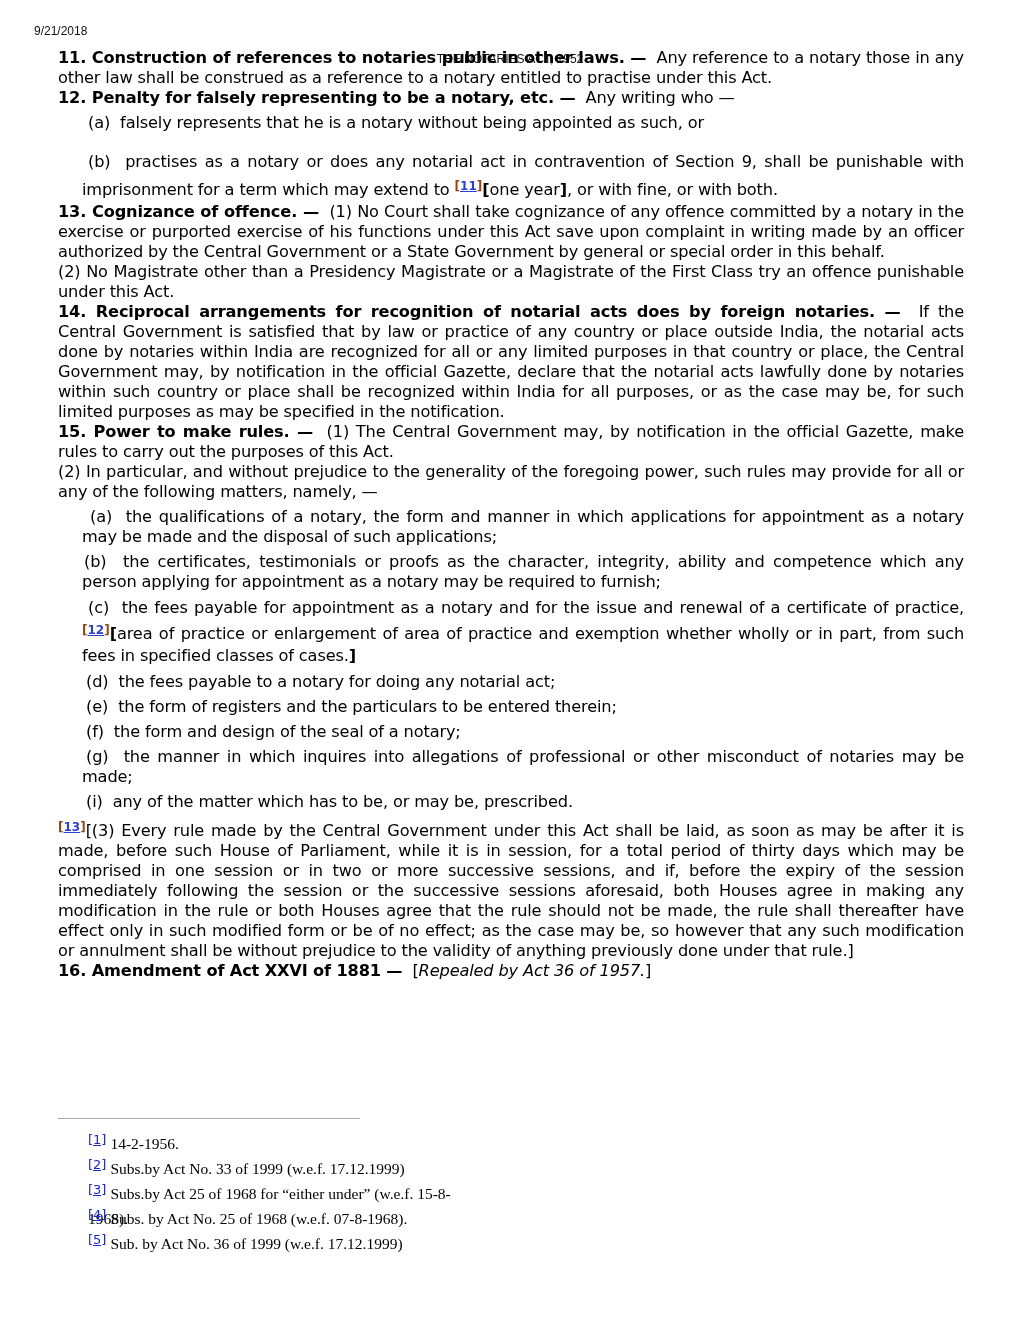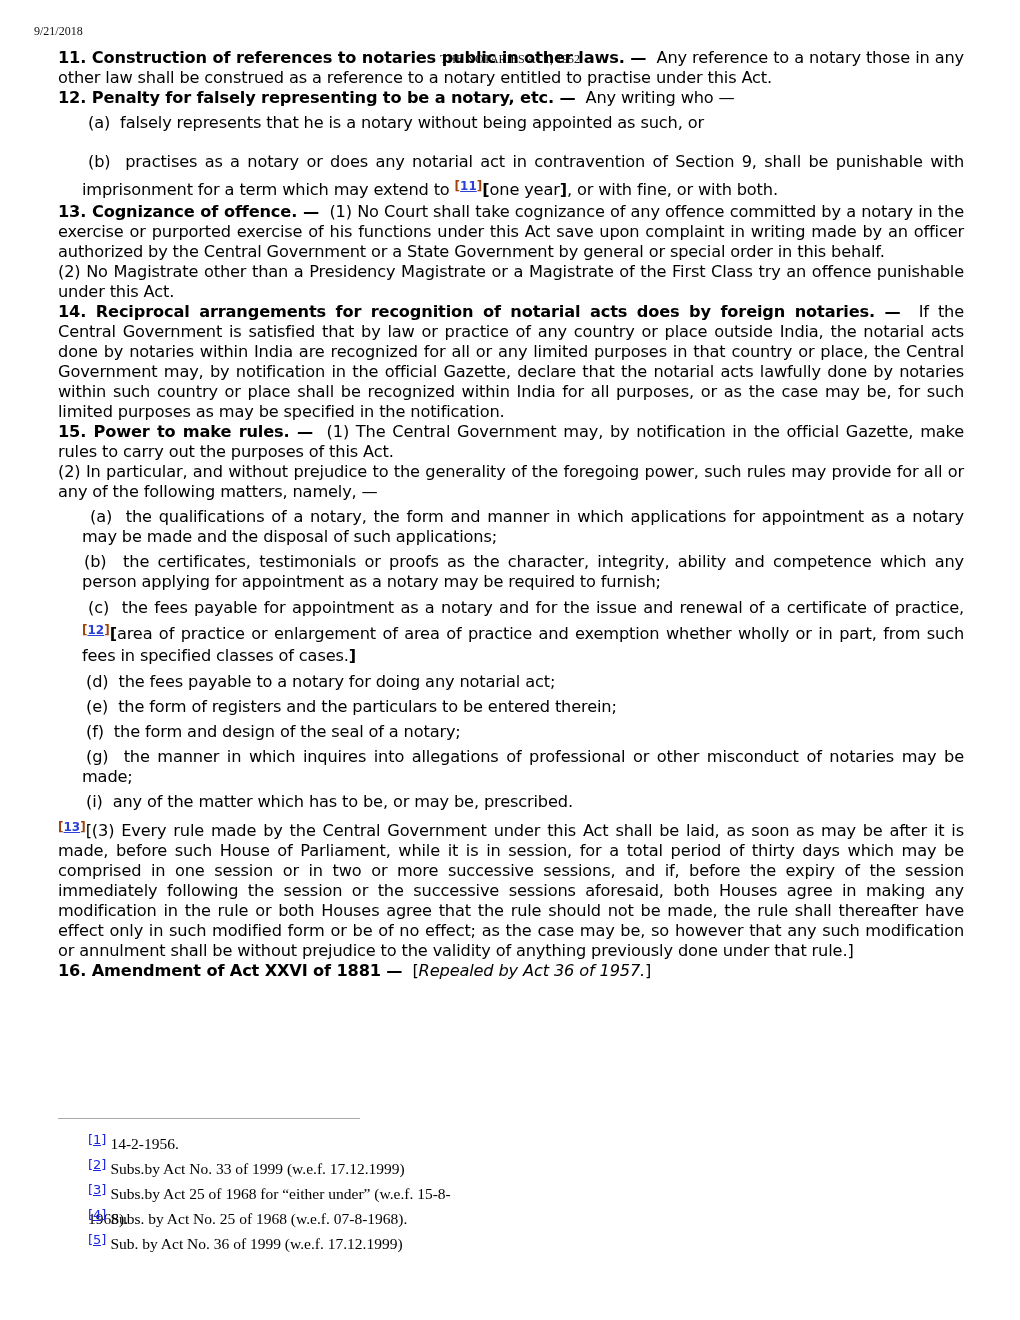--- a/index.html
+++ b/index.html
@@ -1,18 +1,18 @@
 <!DOCTYPE html>
 <html><head>
 <meta charset="utf-8">
 <style>
   html, body { margin: 0; padding: 0; background: #ffffff; }
   body { width: 1020px; height: 1320px; position: relative; overflow: hidden; color: #000; }
   .hdr { position: absolute; top: 24px; left: 0; width: 1020px; height: 16px;
-         font-family: Liberation Serif, serif; font-size: 12px; color: #111; }
+         font-family: Liberation Sans, sans-serif; font-size: 12px; color: #111; }
   .hdr .date { position: absolute; left: 34px; top: 0; }
   .hdr .title { position: absolute; left: 0; width: 1020px; top: 0; text-align: center; margin-top: 28px; }
   .content { position: absolute; top: 48px; left: 58px; width: 906px;
              font-family: "DejaVu Sans", sans-serif; font-size: 16.2px; line-height: 20px;
              letter-spacing: -0.15px; text-align: justify; }
   .content p { margin: 0; }
   .content b { font-weight: bold; margin-top: 20px; }
   .item { margin: 0; padding-left: 24px; text-indent: 6px; }
   .item.gap { margin-top: 5px; }
   .sec-gap { margin-top: 5px !important; }

